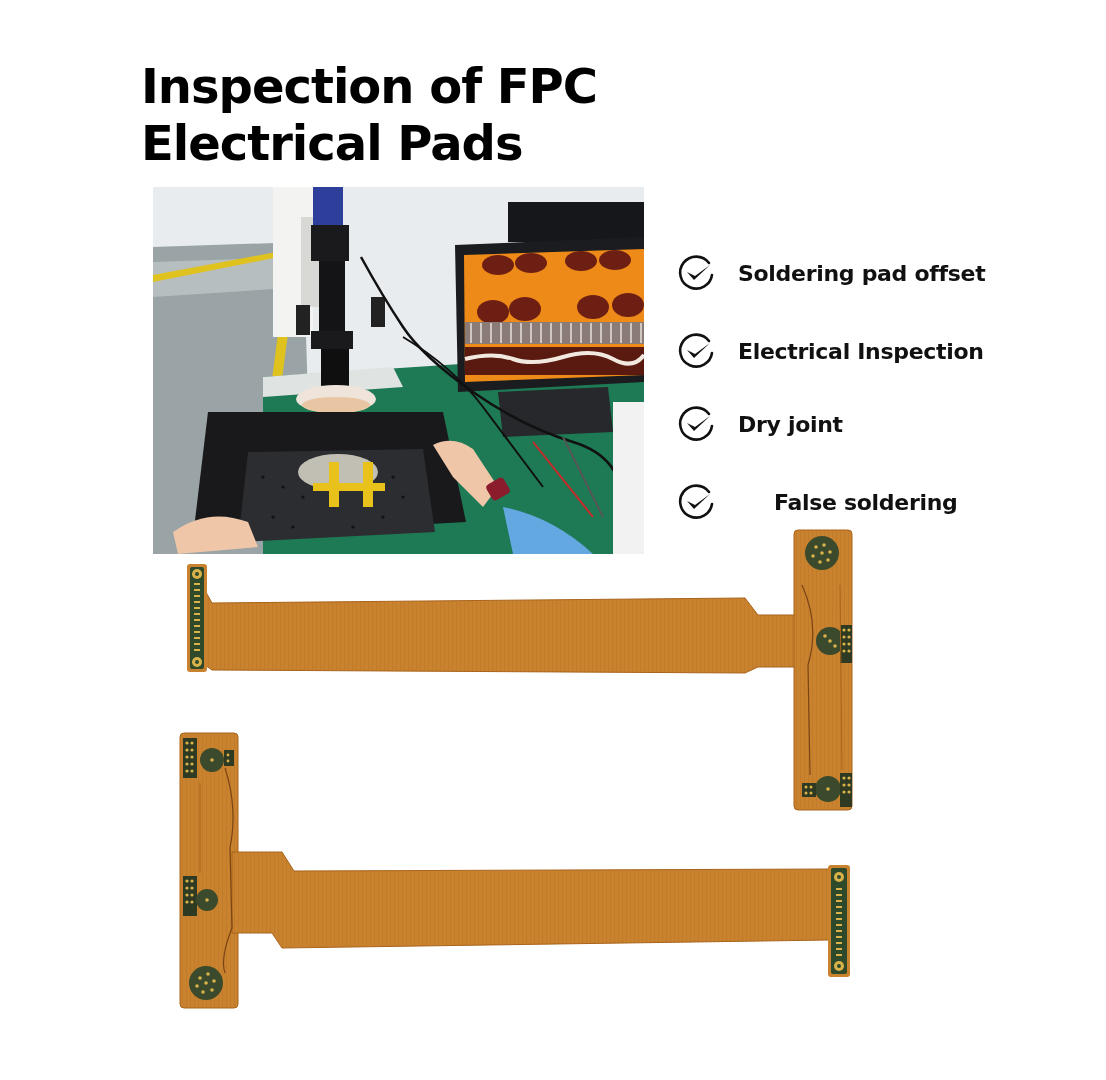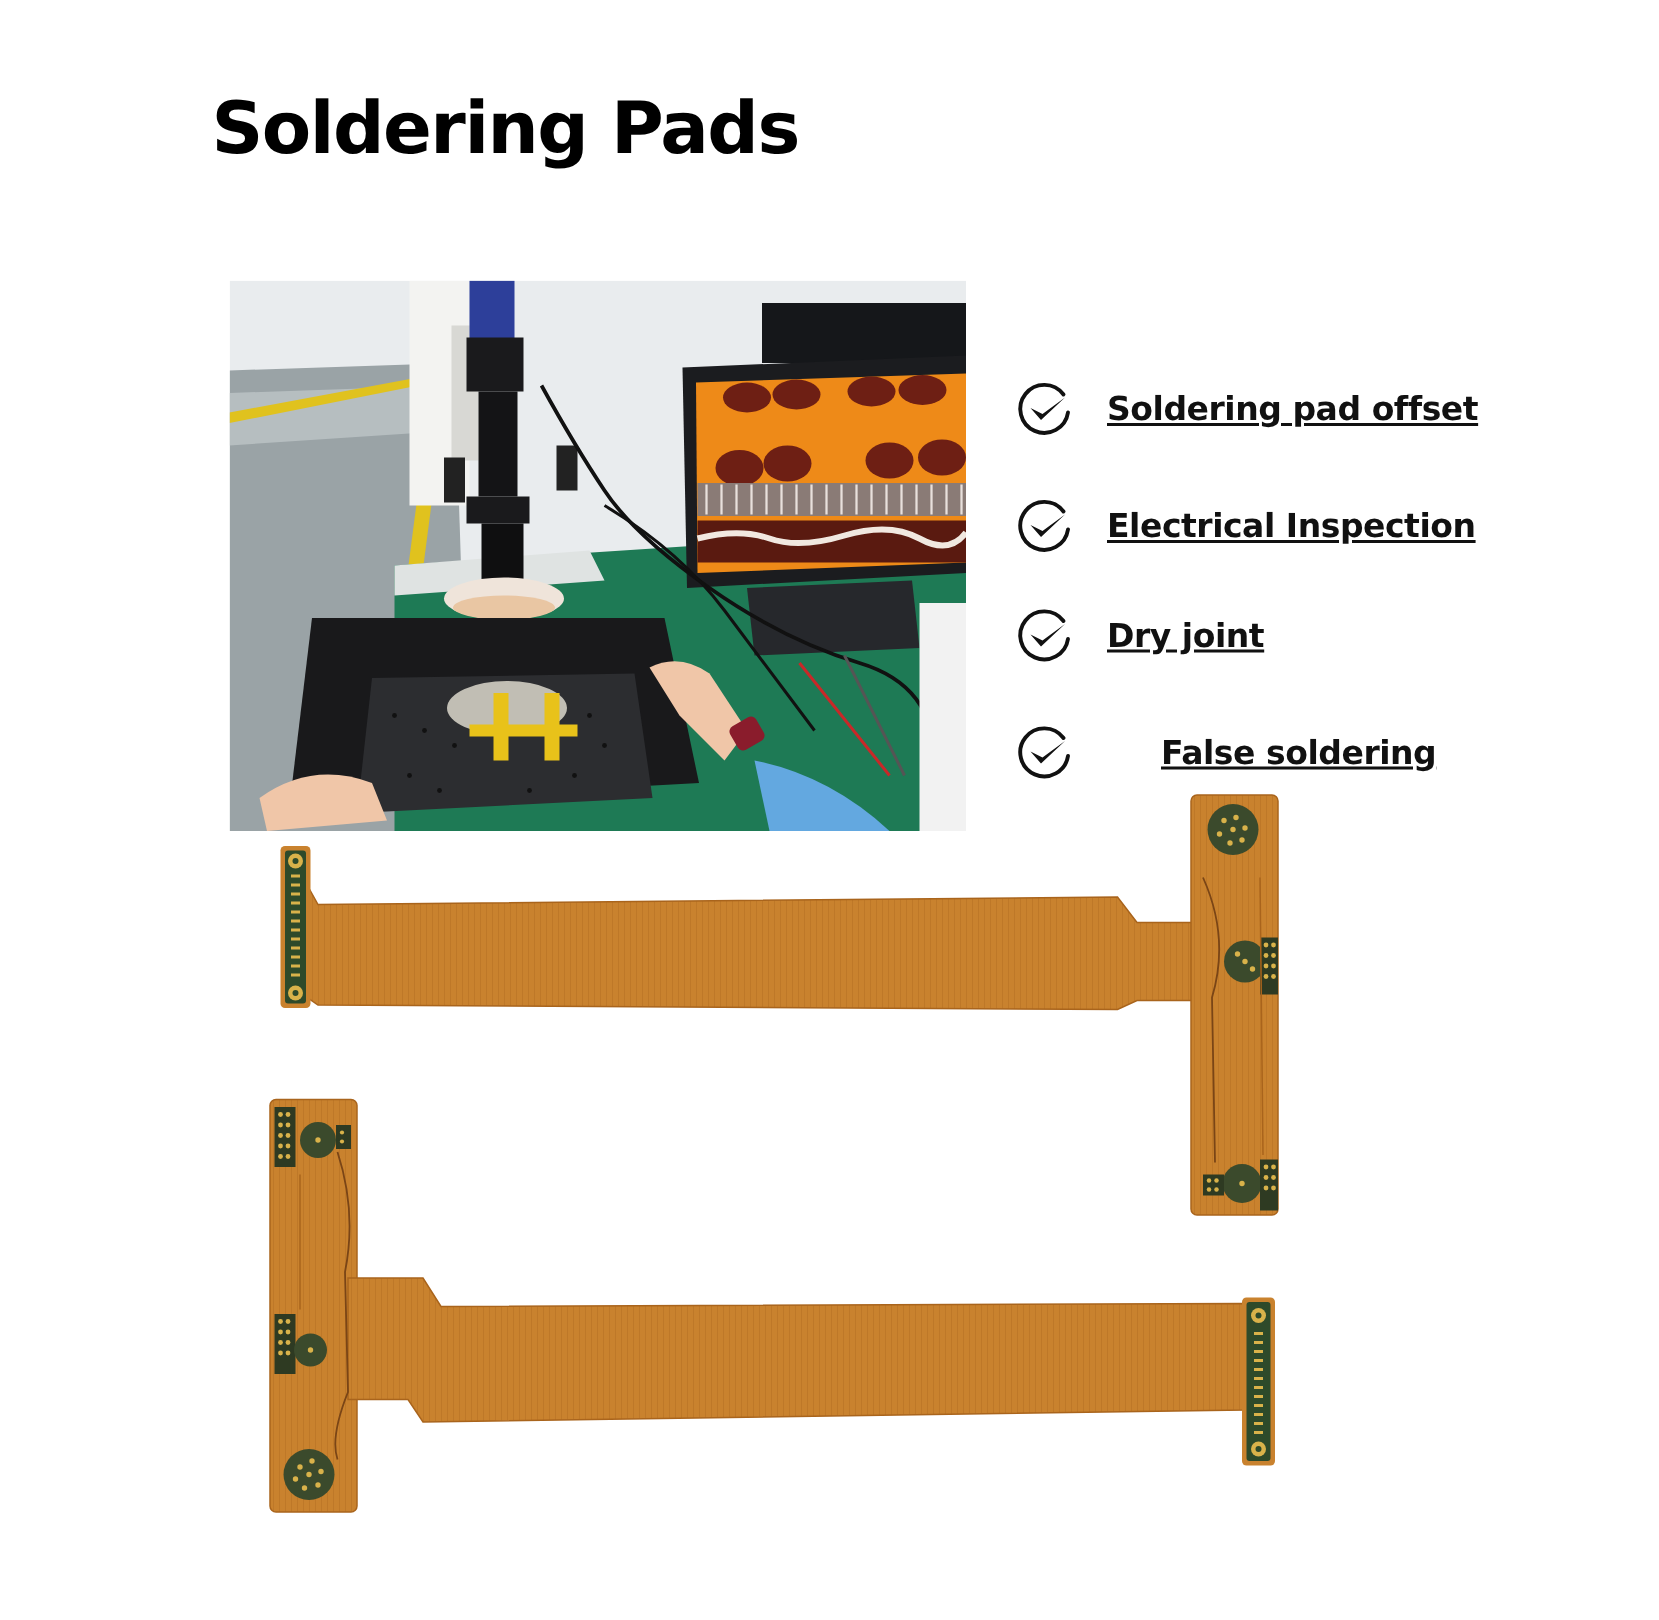--- a/index.html
+++ b/index.html
@@ -3,28 +3,29 @@
 <meta charset="utf-8">
 <style>
   html, body { margin:0; padding:0; background:#ffffff; }
   body { width:1106px; height:1080px; position:relative; overflow:hidden; font-family:"DejaVu Sans", sans-serif; }
   .title { position:absolute; left:141px; top:58px; font-family:"DejaVu Sans", sans-serif; font-weight:bold; font-size:48px; line-height:57px; color:#000; letter-spacing:-1px; margin:0; }
   .title span { display:block; }
   .photo { position:absolute; left:153px; top:187px; width:491px; height:367px; overflow:hidden; }
   .checklist { position:absolute; left:676px; top:250px; width:400px; margin:0; padding:0; list-style:none; }
   .check-item { position:absolute; left:0; display:flex; align-items:center; }
   .check-icon { width:40px; height:40px; display:inline-block; }
-  .check-label { font-family:"DejaVu Sans", sans-serif; font-weight:bold; font-size:22px; color:#111; margin-left:22px; white-space:nowrap; letter-spacing:-0.3px;text-decoration:underline; }
+  .check-label { font-family:"DejaVu Sans", sans-serif; font-weight:bold; font-size:22px; color:#111; margin-left:22px; white-space:nowrap; letter-spacing:-0.3px; }
   .fpc { position:absolute; }
 </style>
 </head>
 <body>
 
 <h1 class="title">
-  <span>Soldering Pads</span>
+  <span>Inspection of FPC</span>
+  <span>Electrical Pads</span>
 </h1>
 
 <div class="photo">
   <svg width="491" height="367" viewBox="0 0 491 367" xmlns="http://www.w3.org/2000/svg">
 
     <rect x="0" y="0" width="491" height="367" fill="#e9ecee"></rect>
 
     <polygon points="0,60 150,55 160,367 0,367" fill="#9aa3a6"></polygon>
     <polygon points="0,75 145,70 150,100 0,110" fill="#b6bec0"></polygon>
 

